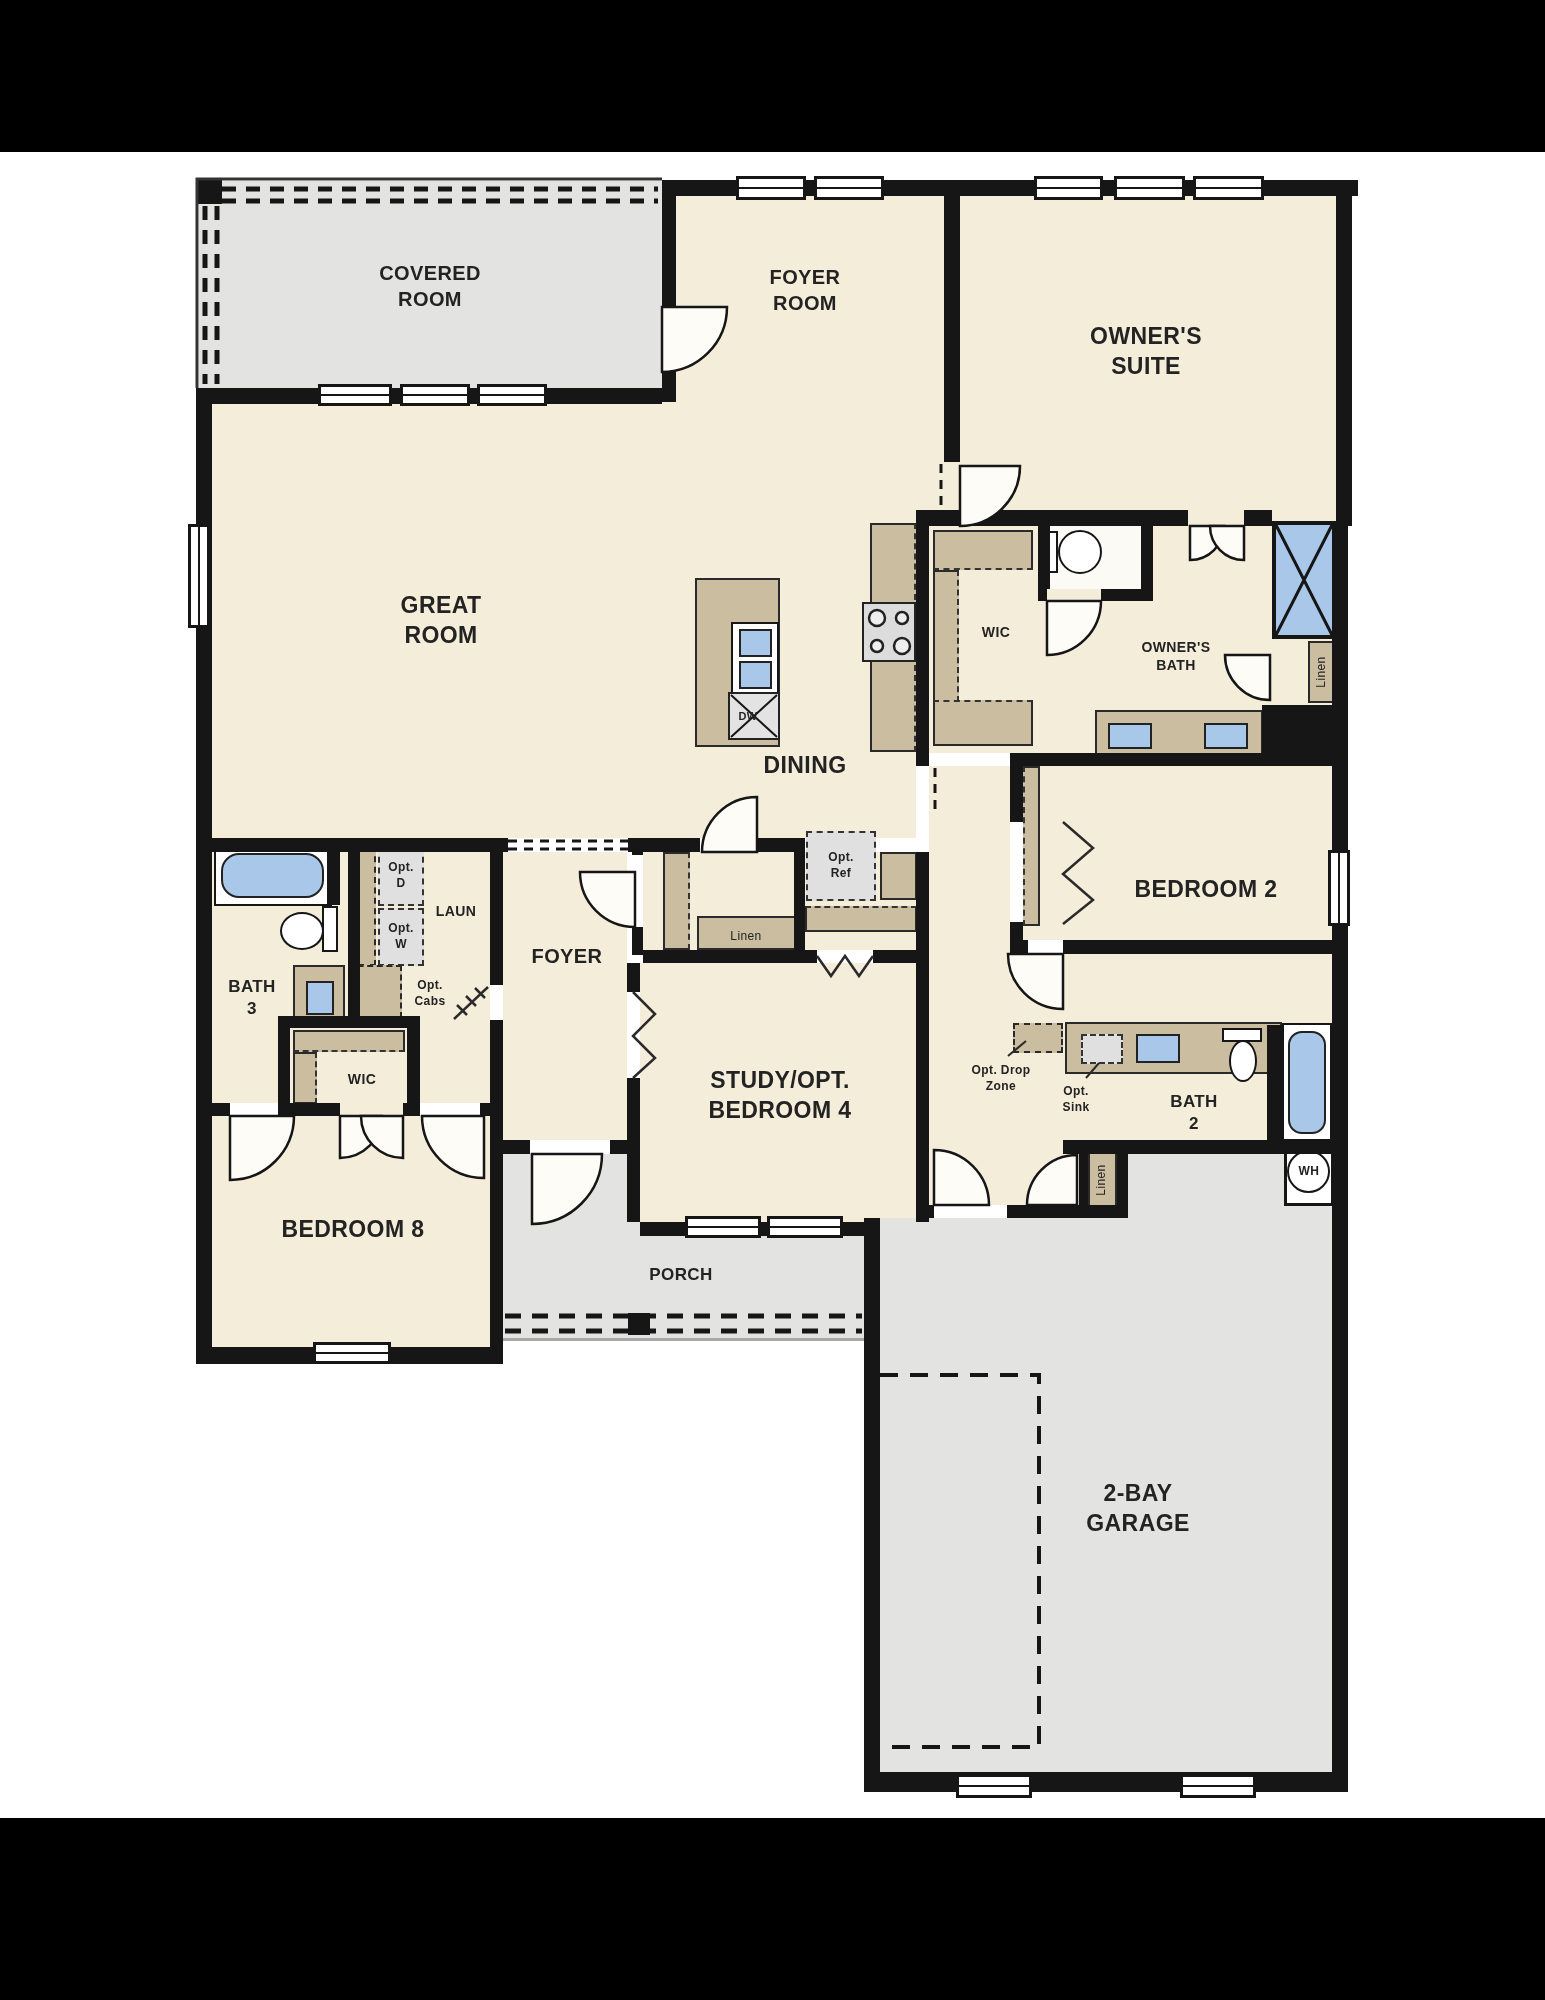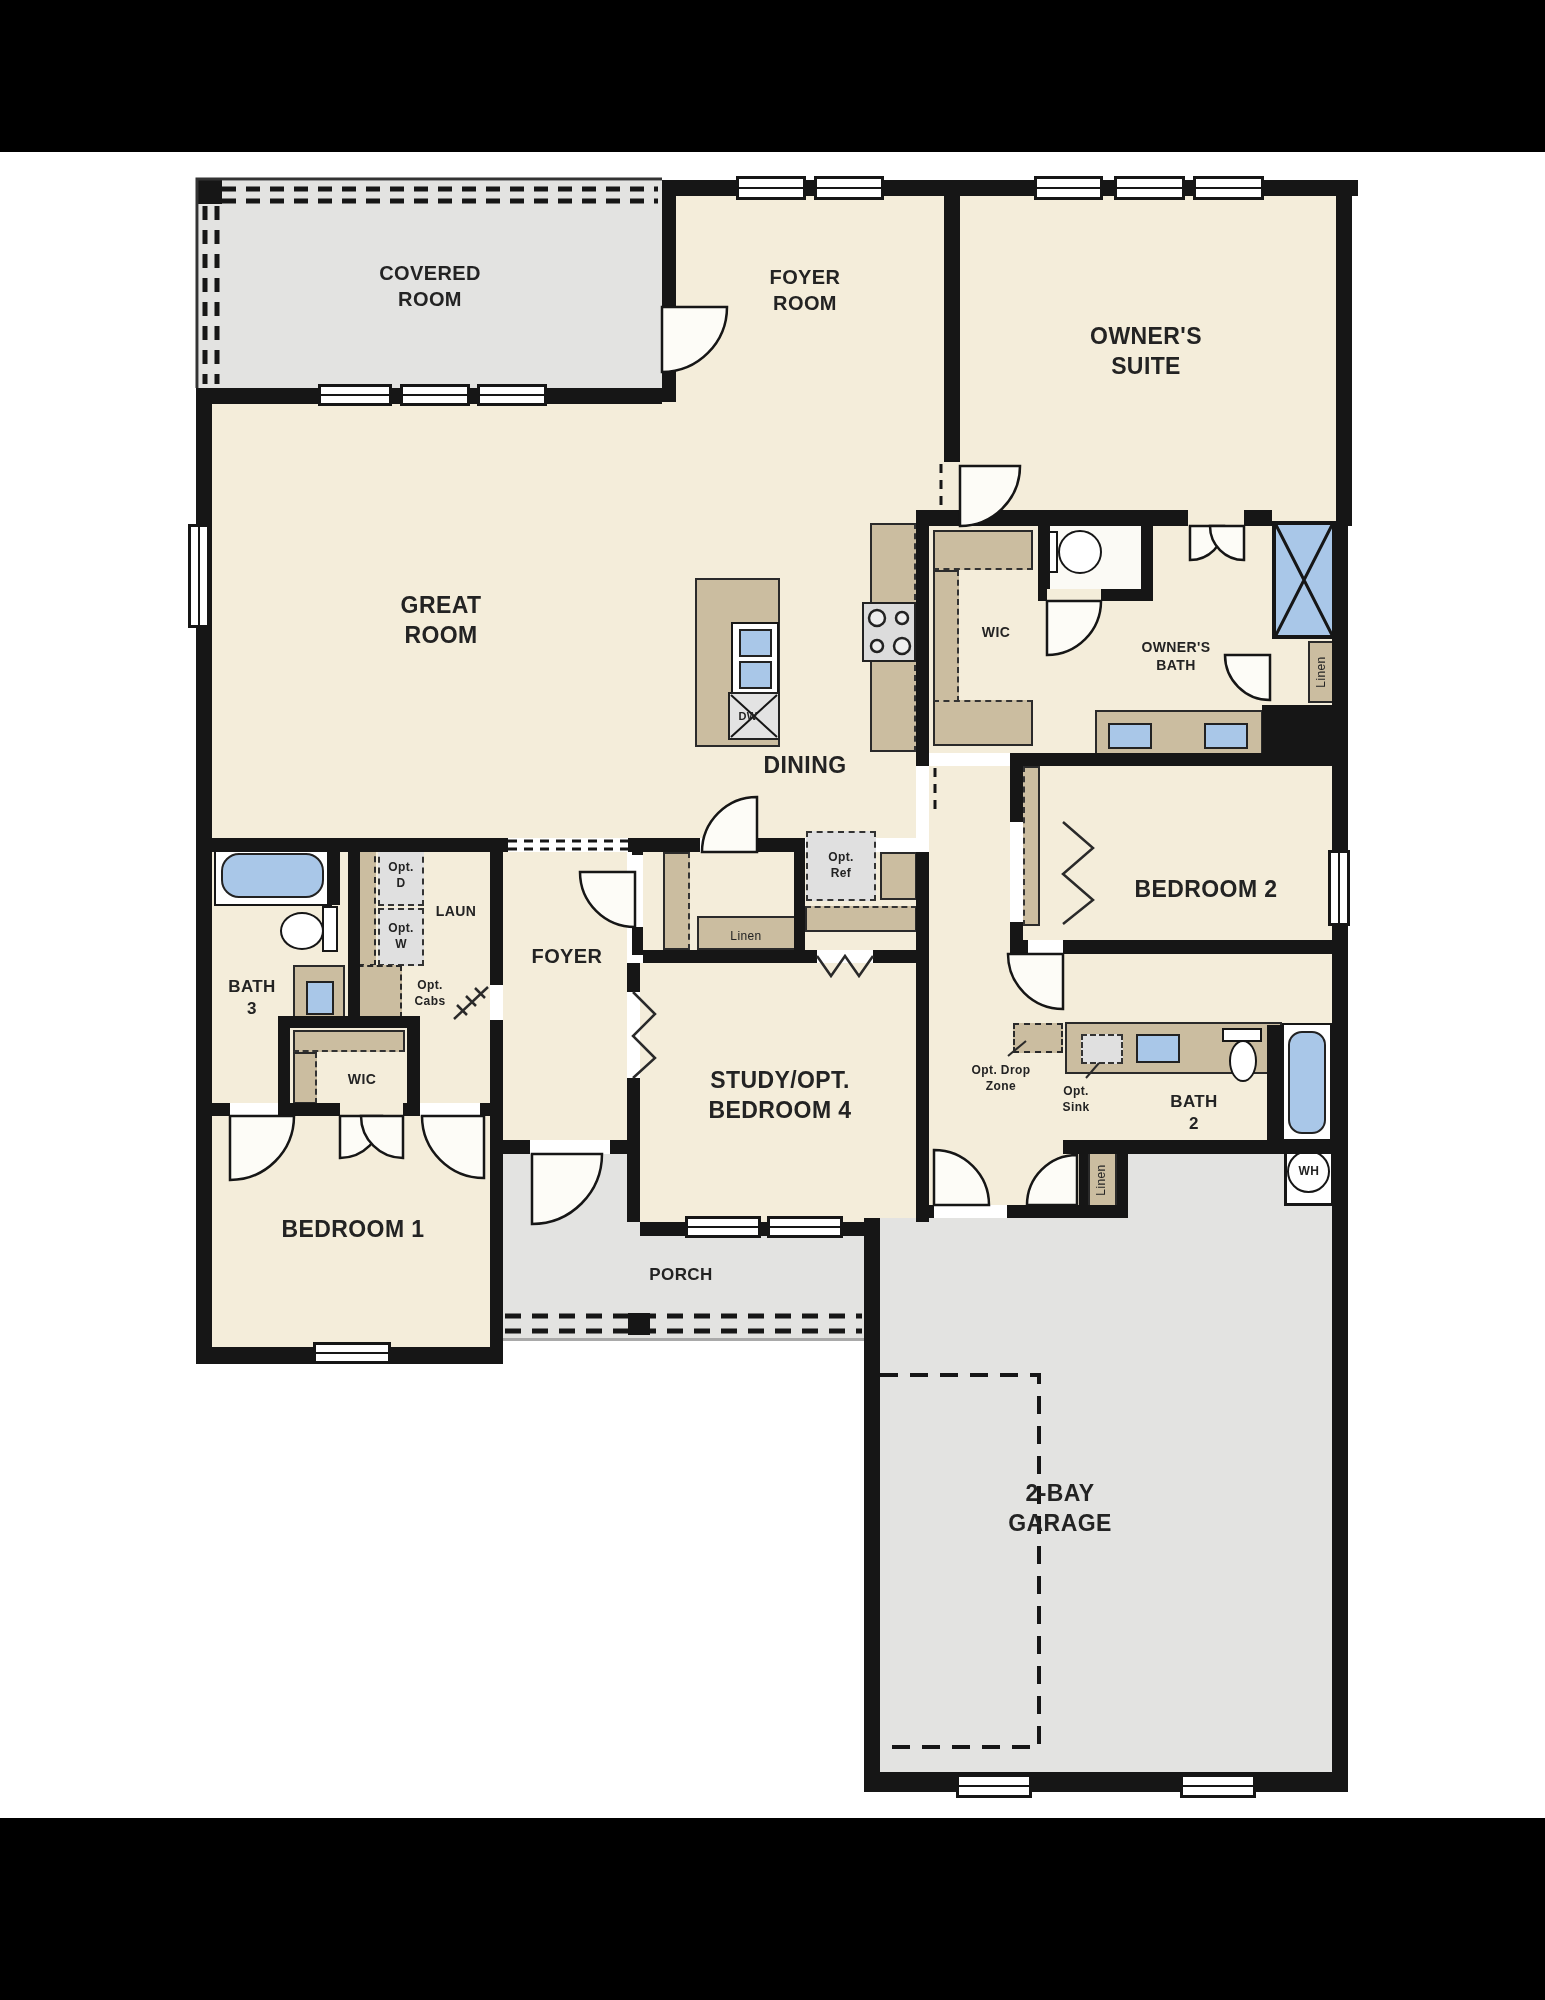--- a/index.html
+++ b/index.html
@@ -289,20 +289,20 @@
 W</div>
   <div class="lbl xs" style="left:430px;top:994px">Opt.
 Cabs</div>
   <div class="lbl lg" style="left:567px;top:956px">FOYER</div>
   <div class="lbl xs" style="left:746px;top:937px;font-weight:400">Linen</div>
   <div class="lbl xs" style="left:841px;top:866px">Opt.
 Ref</div>
   <div class="lbl xl" style="left:780px;top:1096px">STUDY/OPT.
 BEDROOM 4</div>
   <div class="lbl sm" style="left:362px;top:1079px">WIC</div>
-  <div class="lbl xl" style="left:353px;top:1230px">BEDROOM 1</div>
+  <div class="lbl xl" style="left:353px;top:1230px">BEDROOM 8</div>
   <div class="lbl md" style="left:681px;top:1275px">PORCH</div>
-  <div class="lbl xl" style="left:1060px;top:1509px">2-BAY
+  <div class="lbl xl" style="left:1138px;top:1509px">2-BAY
 GARAGE</div>
   <div class="lbl xxs" style="left:748px;top:716px">DW</div>
   <div class="lbl xs rot" style="left:1102px;top:1180px;font-weight:400">Linen</div>
 
 </div>
 
 </body></html>

